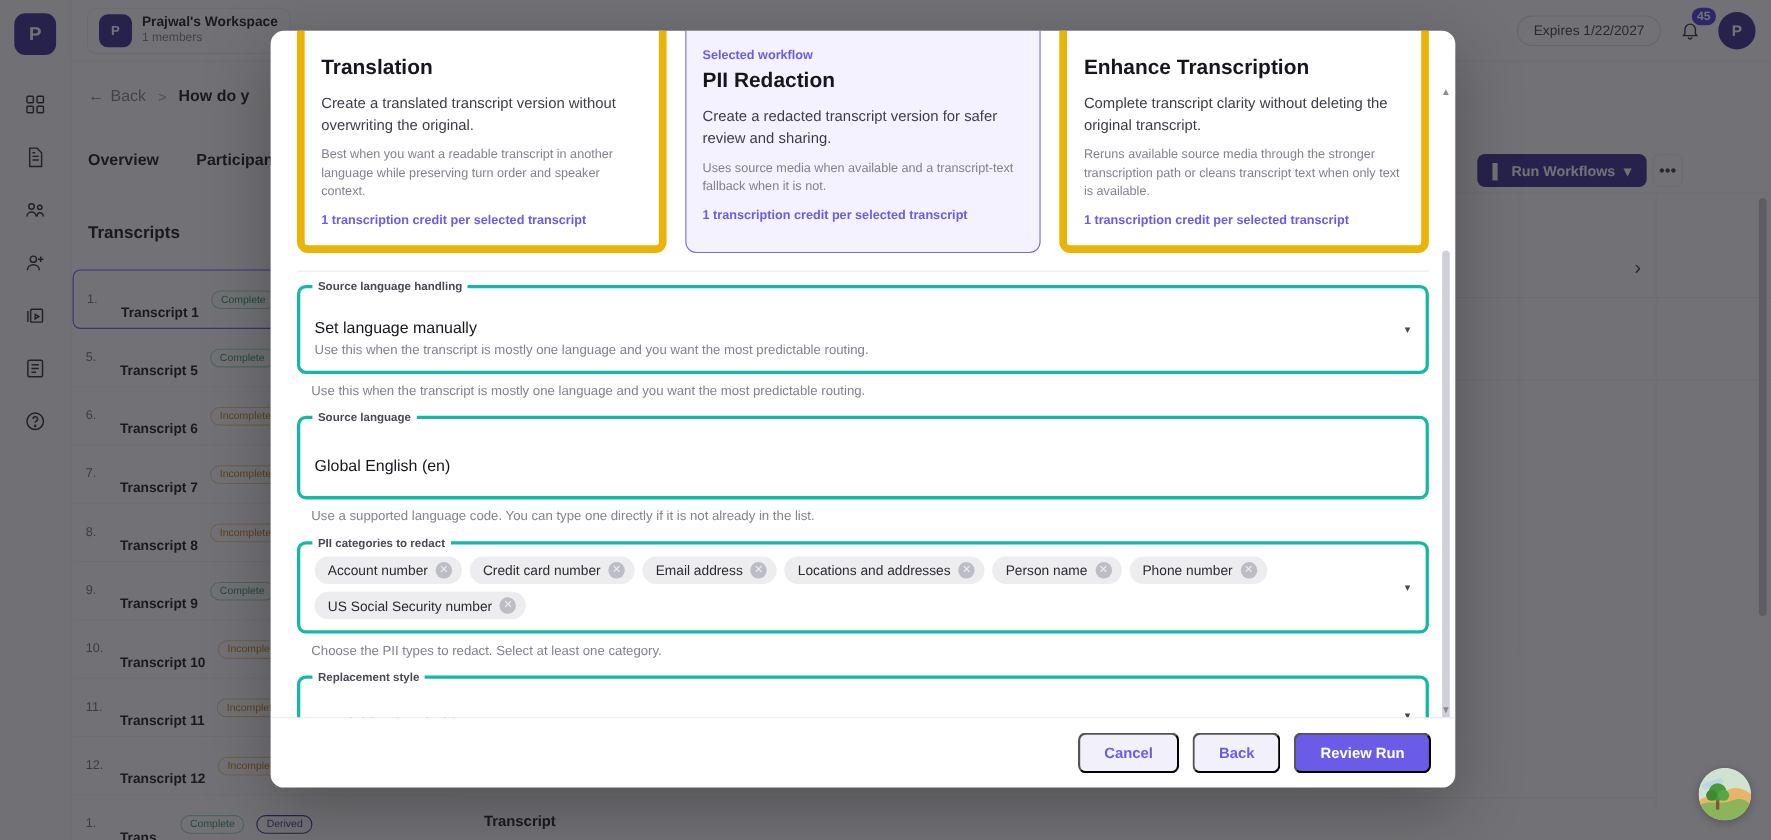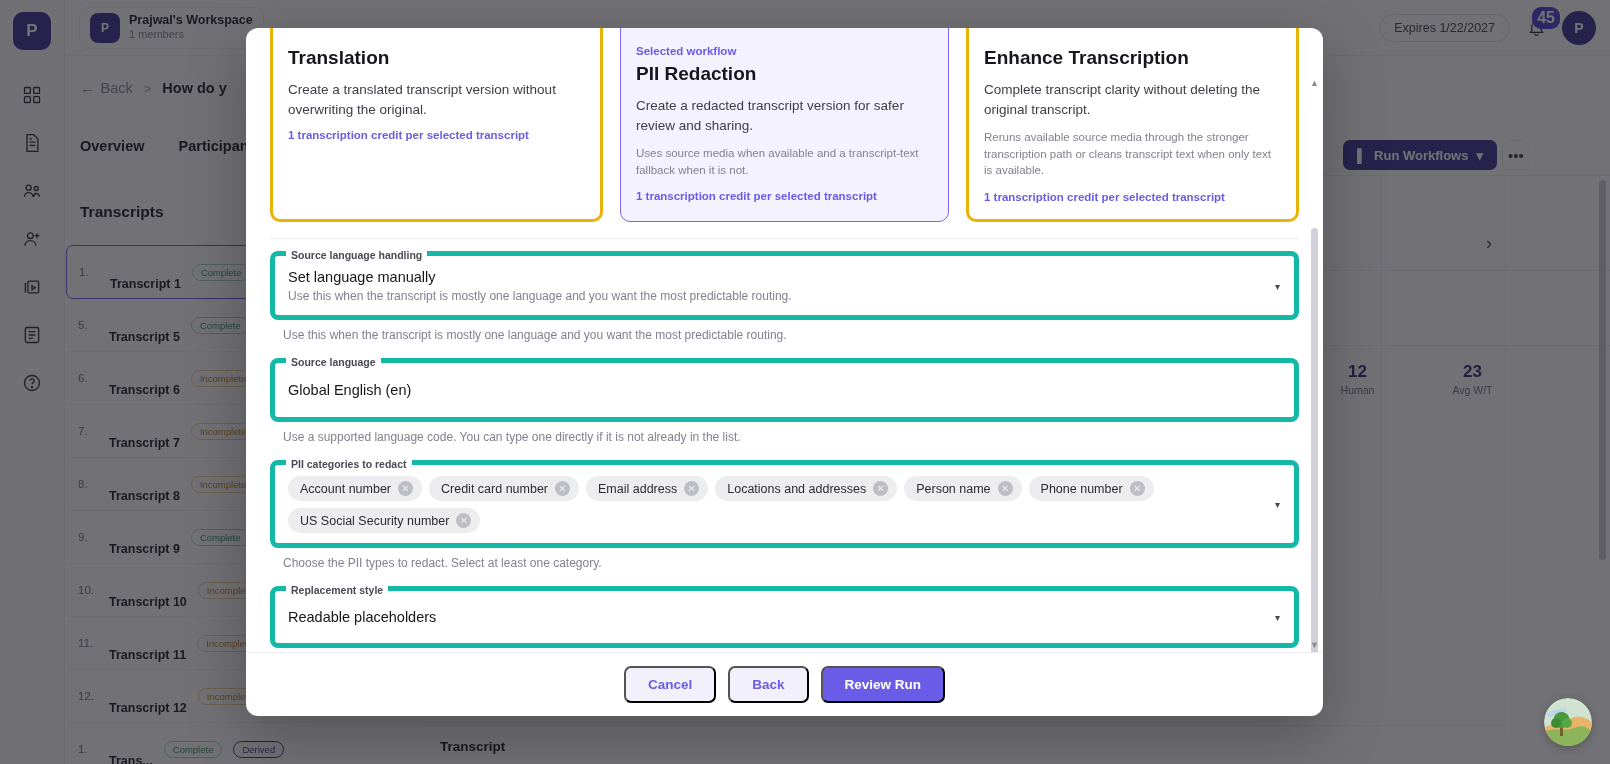--- a/index.html
+++ b/index.html
@@ -38,21 +38,21 @@
   .ws-chip { display: flex; align-items: center; gap: 9px; padding: 5px 10px; border-radius: 8px; border: 1px solid #ececf1; }
   .ws-av { width: 30px; height: 30px; border-radius: 8px; background: #3b2f8f; color:#fff; font-size:12px; font-weight:700; display:flex; align-items:center; justify-content:center;}
   .ws-name { font-size: 12.5px; font-weight: 700; color: #16161d; line-height: 1.25; }
   .ws-sub { font-size: 11px; color: #82828f; line-height: 1.25; }
   .spacer { flex: 1; }
   .expires-pill { border: 1px solid #dededf; border-radius: 18px; padding: 6px 14px; font-size: 12.5px; color: #3d3d46; }
   .bell-wrap { position: relative; width: 28px; height: 28px; display:flex; align-items:center; justify-content:center; color:#2b2b33;}
   .bell-wrap svg { width: 19px; height: 19px; stroke: currentColor; fill:none; stroke-width:1.6;}
   .bell-badge {
     position: absolute; top: -7px; right: -10px; background: #4b3bd1; color: #fff;
-    font-size: 16px; font-weight: 700; border-radius: 9px; padding: 2px 5px; min-width: 20px; text-align:center;
+    font-size: 11px; font-weight: 700; border-radius: 9px; padding: 2px 5px; min-width: 20px; text-align:center;
   }
   .user-av { width: 34px; height: 34px; border-radius: 50%; background: #3b2f8f; color:#fff; font-size:14px; font-weight:700; display:flex; align-items:center; justify-content:center; }
 
   .bread { position: absolute; left: 80px; top: 80px; display: flex; align-items: center; gap: 11px; font-size: 14.5px; }
   .bread .back { color: #82828f; display:flex; align-items:center; gap:6px; }
   .bread .chev { color: #9b9ba5; font-size: 13px; }
   .bread .cur { color: #16161d; font-weight: 600; }
 
   .tabs { position: absolute; left: 80px; top: 138px; display: flex; gap: 34px; font-size: 14.5px; }
   .tabs .t { color: #16161d; font-weight: 600; padding-bottom: 8px; }
@@ -104,56 +104,56 @@
     display: flex; flex-direction: column; overflow: hidden;
   }
   .modal-title { padding: 17px 24px 11px; font-size: 15.5px; font-weight: 600; color: #16161d; }
   .modal-body { flex: 1; overflow: hidden; position: relative; padding: 0 24px; }
   .modal-scroll-thumb { position: absolute; right: 5px; top: 200px; width: 7px; height: 445px; background: #d0d0d8; border-radius: 4px; }
   .modal-arr { position:absolute; right:4px; width:9px; text-align:center; color:#8a8a95; font-size:9px; }
 
   
   .cards { display: flex; gap: 17px; padding-top: 2px; }
   .wcard {
-    flex: 1; border: 3px solid #eab308; border-radius: 10px; background: #fff;
+    flex: 1; border: 7px solid #eab308; border-radius: 10px; background: #fff;
     padding: 14px 15px 16px; min-height: 198px;
   }
   .wcard.sel { border: 1.6px solid #7a68ea; background: #f4f2fe; }
   .wcard.cut { margin-top: -27px; padding-top: 41px; }
   .sel-label { font-size: 11.5px; color: #6b5ce7; font-weight: 600; margin-bottom: 6px; }
   .wcard h2 { font-size: 19px; font-weight: 700; color: #16161d; margin-bottom: 11px; }
   .wcard .lead { font-size: 13.5px; color: #3d3d46; line-height: 1.45; margin-bottom: 10px; }
   .wcard .sub { font-size: 11.5px; color: #82828f; line-height: 1.45; margin-bottom: 12px; }
   .wcard .credit { font-size: 11.5px; color: #6b5ce7; font-weight: 700; }
 
   .divider { height: 1px; background: #ececf1; margin: 16px 0 12px; }
 
   
-  .field { position: relative; border: 5px solid #14b8a6; border-radius: 8px; padding: 13px 38px 12px 13px; margin-top: 4px; }
+  .field { position: relative; border: 3px solid #14b8a6; border-radius: 8px; padding: 29px 38px 12px 13px; margin-top: 4px; }
   .field .flabel {
     position: absolute; top: -7px; left: 11px; background: #fff; padding: 0 5px;
     font-size: 10.5px; font-weight: 700; color: #4a4a55;
   }
   .field .fval { font-size: 14.5px; color: #16161d; }
   .field .fhint-in { font-size: 12px; color: #82828f; margin-top: 4px; }
   .field .caret { position: absolute; right: 14px; top: 50%; transform: translateY(-50%); color: #4a4a55; font-size: 10px; }
   .fhint { font-size: 12px; color: #82828f; margin: 8px 0 16px 13px; }
 
   .chips { display: flex; flex-wrap: wrap; gap: 7px; }
   .chip {
     display: inline-flex; align-items: center; gap: 7px; background: #ededf0;
     border-radius: 14px; padding: 5px 9px 5px 12px; font-size: 12.5px; color: #2b2b33;
   }
   .chip-x {
     width: 15px; height: 15px; border-radius: 50%; background: #bdbdc6; color: #ededf0;
     font-size: 10px; display: flex; align-items: center; justify-content: center; line-height: 1;
   }
 
   .modal-foot {
-    border-top: 1px solid #ececf1; padding: 13px 22px; display: flex; justify-content: center; gap: 12px;
+    border-top: 1px solid #ececf1; padding: 13px 22px; display: flex; justify-content: flex-end; gap: 12px;
   }
   .btn { border-radius: 7px; padding: 9px 22px; font-size: 13.5px; font-weight: 700; }
   .btn-ghost { background: #f2f1fb; color: #6b5ce7; }
   .btn-primary { background: #6b5ce7; color: #fff; }
 </style>
 </head>
 <body>
 
 <div id="app-bg">
 
@@ -329,30 +329,20 @@
   <div class="more-btn">•••</div>
   <div class="card-arrow">›</div>
 
   <div class="grid-line" style="left:420px; top:175px; width:1190px; height:1px;"></div>
   <div class="grid-line" style="left:420px; top:270px; width:1190px; height:1px;"></div>
   <div class="grid-line" style="left:420px; top:345px; width:1190px; height:1px;"></div>
   <div class="grid-line" style="left:1380px; top:175px; width:1px; height:420px;"></div>
   <div class="grid-line" style="left:1505px; top:175px; width:1px; height:560px;"></div>
   <div class="grid-line" style="left:420px; top:725px; width:1085px; height:1px;"></div>
 
-  <div class="stats">
-    <div class="stat">
-      <div class="v">12</div>
-      <div class="l">Human</div>
-    </div>
-    <div class="stat">
-      <div class="v">23</div>
-      <div class="l">Avg W/T</div>
-    </div>
-  </div>
 
   <div class="bottom-ph">Transcript</div>
 
   <div class="pg-scroll"></div>
 </div>
 
 <div class="overlay"></div>
 
 <div class="chat-bubble">
   <svg viewBox="0 0 48 48" width="48" height="48">
@@ -370,20 +360,21 @@
 <div class="modal">
 
 
   <div class="modal-body">
 
     <div class="cards">
 
       <div class="wcard cut">
         <h2>Translation</h2>
         <div class="lead">Create a translated transcript version without overwriting the original.</div>
+        <div class="sub">Best when you want a readable transcript in another language while preserving turn order and speaker context.</div>
         <div class="credit">1 transcription credit per selected transcript</div>
       </div>
 
       <div class="wcard sel cut">
         <div class="sel-label">Selected workflow</div>
         <h2>PII Redaction</h2>
         <div class="lead">Create a redacted transcript version for safer review and sharing.</div>
         <div class="sub">Uses source media when available and a transcript-text fallback when it is not.</div>
         <div class="credit">1 transcription credit per selected transcript</div>
       </div>

